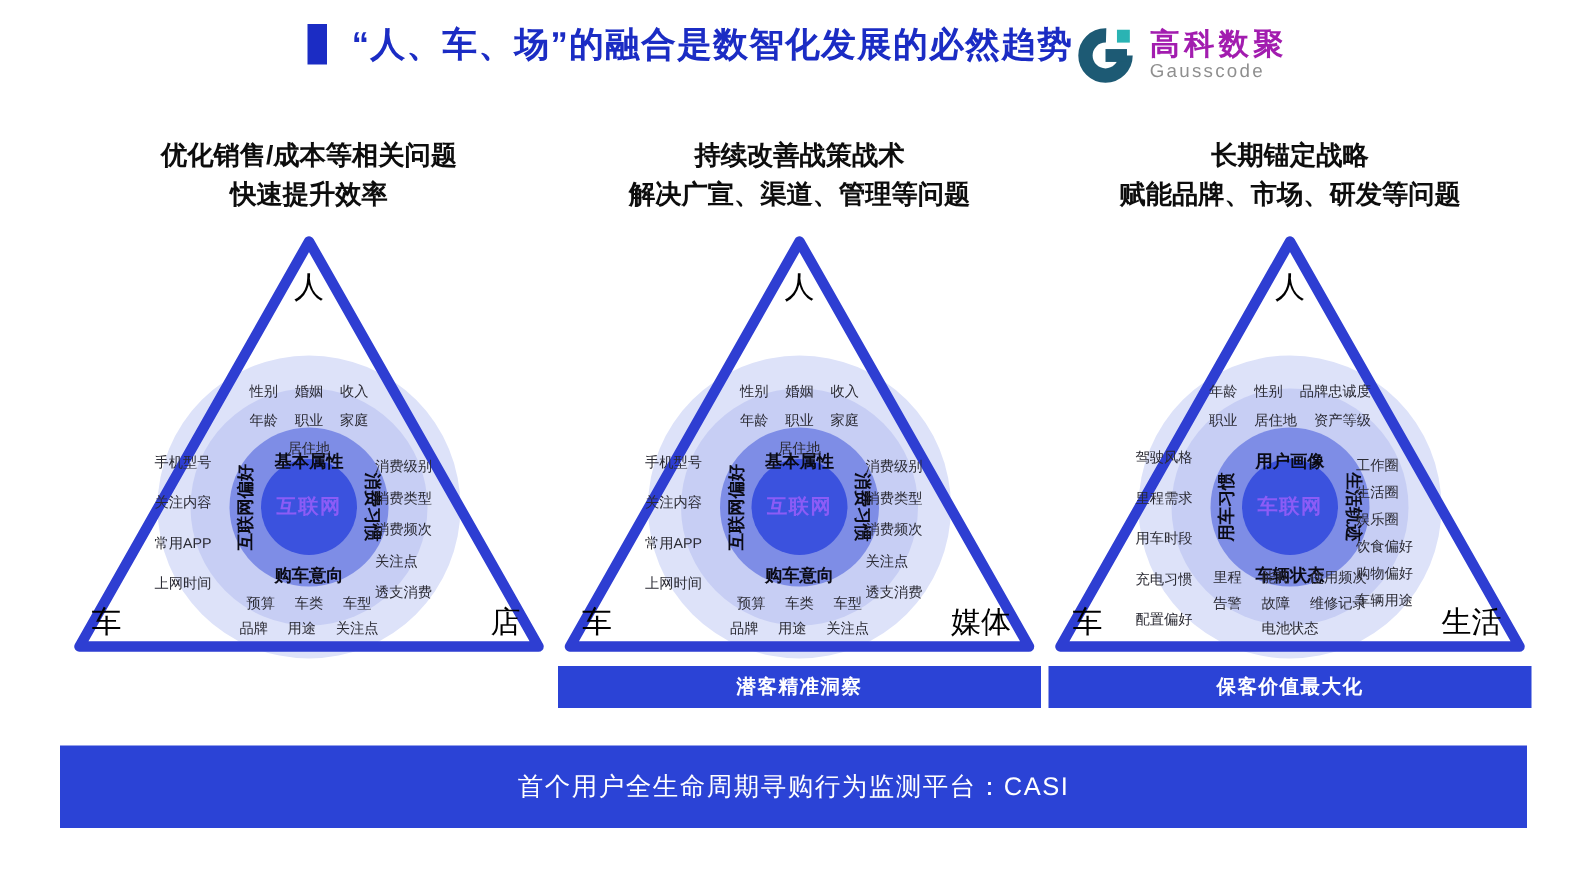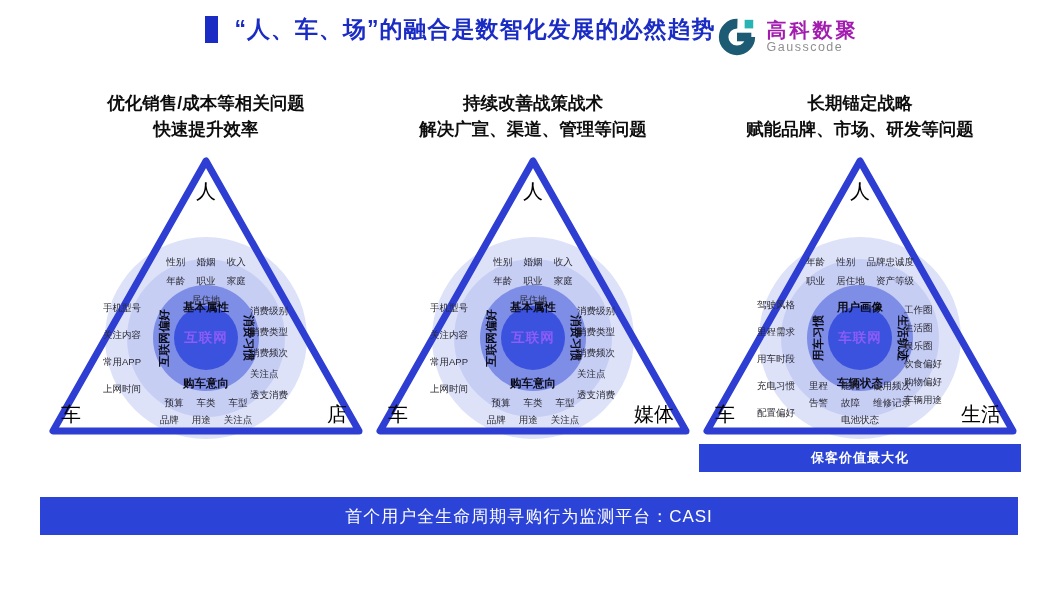--- a/index.html
+++ b/index.html
@@ -45,21 +45,21 @@
   .top-rows .row{line-height:19px;word-spacing:0.9em;}
   .left-items{left:58px;top:148px;display:flex;flex-direction:column;gap:14px;white-space:nowrap;}
   .right-items{left:205px;top:151px;display:flex;flex-direction:column;gap:8px;white-space:nowrap;}
   .bottom-rows{left:50%;bottom:10px;transform:translateX(-50%);text-align:center;white-space:nowrap;}
   .bottom-rows .row{line-height:17px;word-spacing:1.1em;}
   .col-3 .right-items{gap:5px;top:150px;}
   .col-3 .left-items{top:145px;}
   
   .col-bar{margin-top:6px;height:28px;background:#2b43d6;display:flex;align-items:center;justify-content:center;
     color:#fff;font-size:13px;font-weight:bold;letter-spacing:1px;}
-  .platform-bar{position:absolute;left:40px;right:39px;top:497px;height:38px;background:#2b43d6;
+  .platform-bar{position:absolute;left:40px;right:39px;top:497px;height:55px;background:#2b43d6;
     display:flex;align-items:center;justify-content:center;color:#fff;font-size:17px;letter-spacing:1px;}
 </style>
 </head>
 <body>
 
 <div class="header">
   <div class="title-block">
     <div class="title-bullet"></div>
     <h1 class="page-title">“人、车、场”的融合是数智化发展的必然趋势</h1>
   </div>
@@ -161,20 +161,23 @@
           <div class="item">消费类型</div>
           <div class="item">消费频次</div>
           <div class="item">关注点</div>
           <div class="item">透支消费</div>
         </div>
       <div class="grp bottom-rows">
           <div class="row">预算 车类 车型</div>
           <div class="row">品牌 用途 关注点</div>
         </div>
     </div>
+    <div class="col-bar">
+      <span>潜客精准洞察</span>
+    </div>
   </div>
 
   <div class="col col-3">
     <div class="col-heading">
       <div>长期锚定战略</div>
       <div>赋能品牌、市场、研发等问题</div>
     </div>
     <div class="tri-box">
       <div class="circle c1"></div>
       <div class="circle c2"></div>

